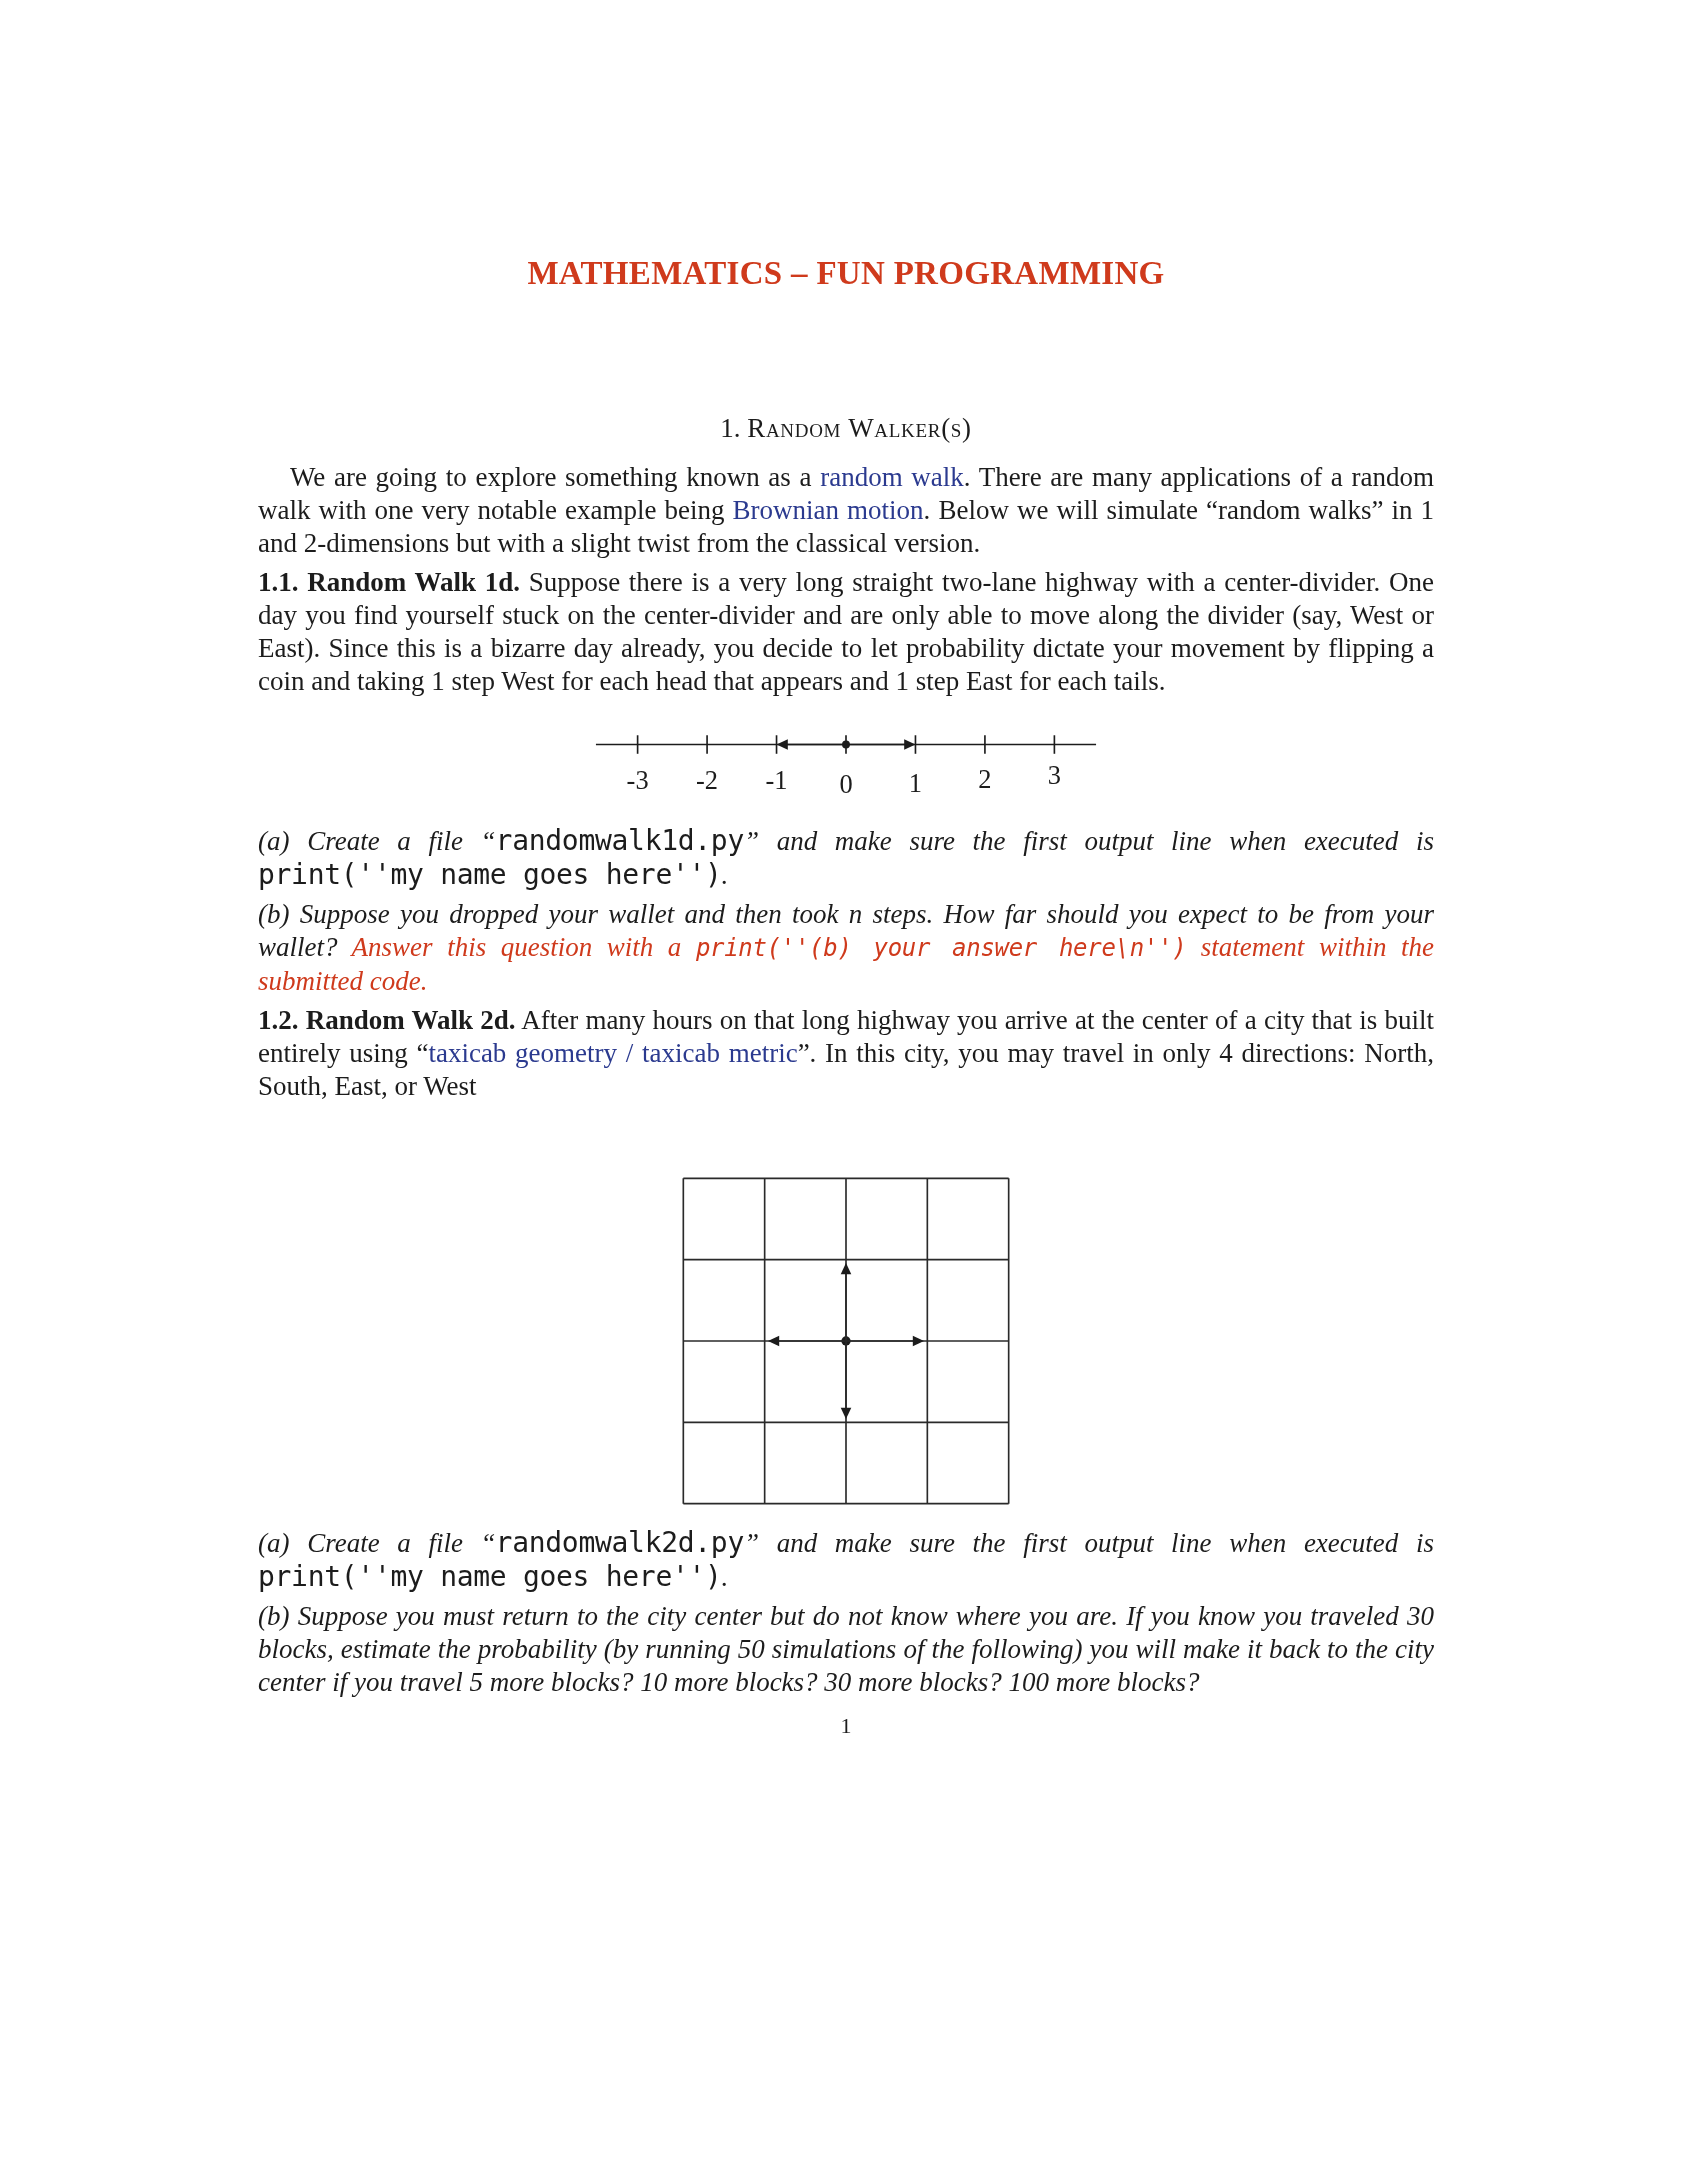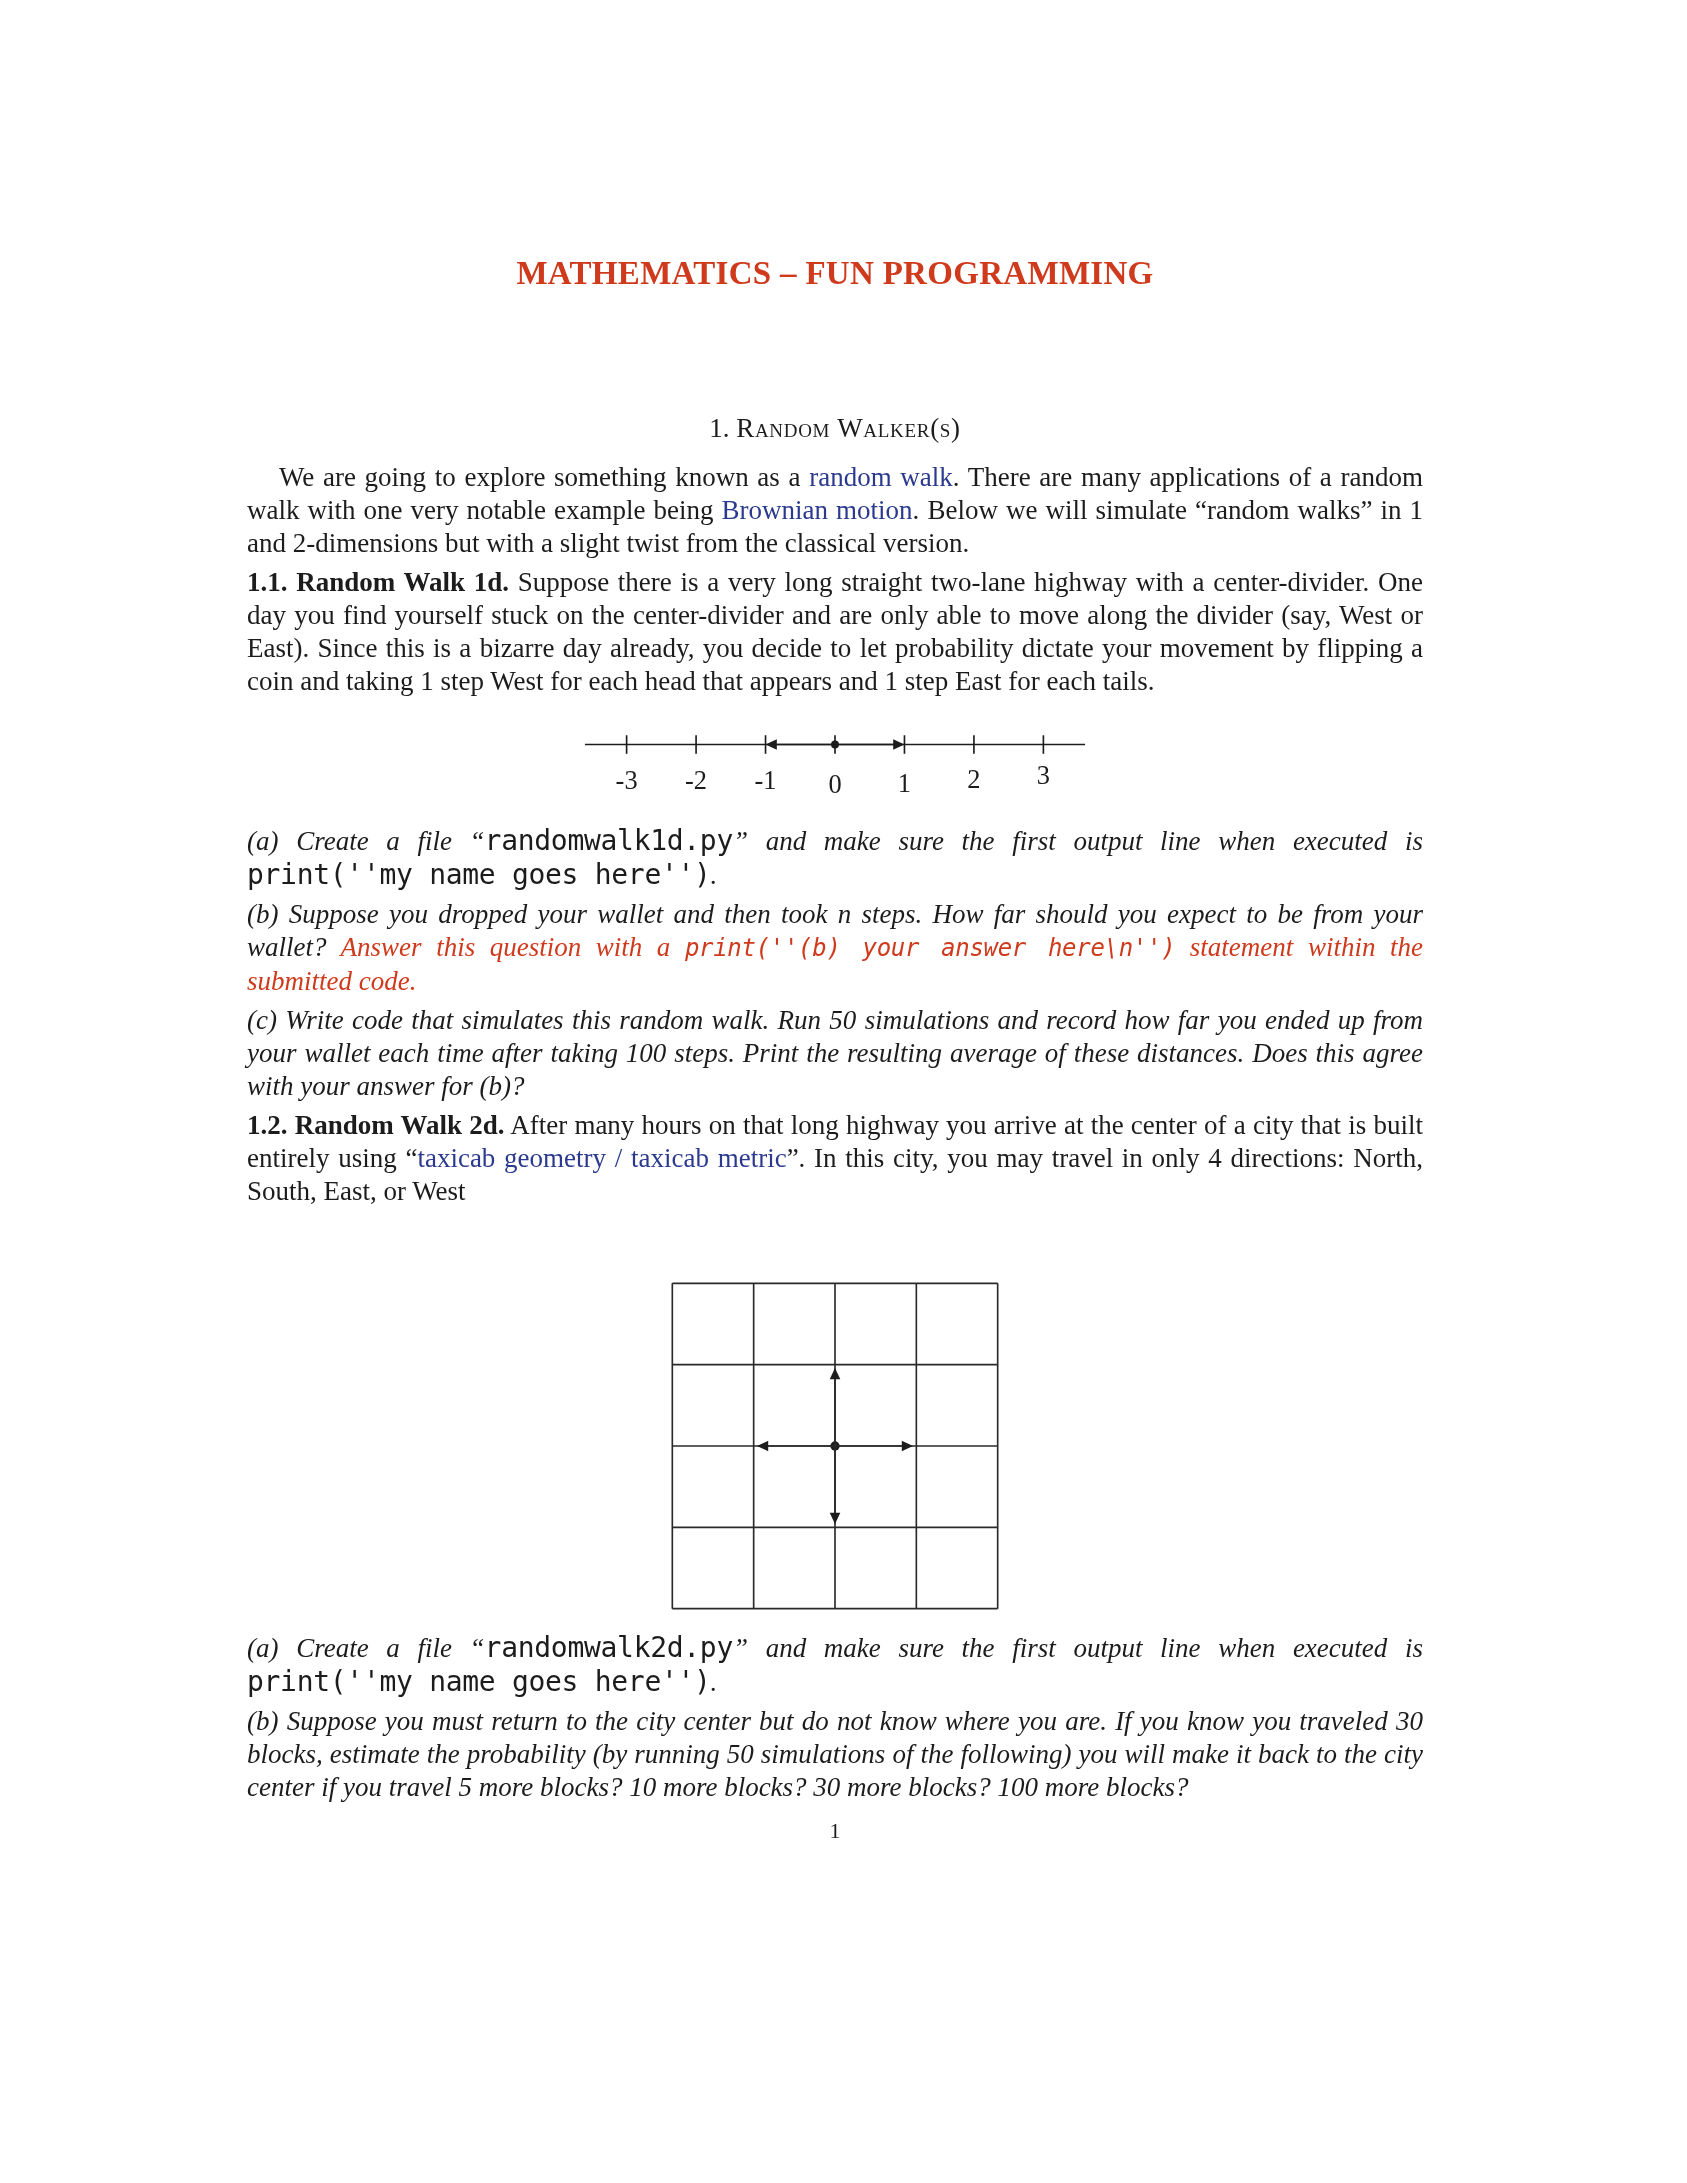--- a/index.html
+++ b/index.html
@@ -4,21 +4,21 @@
 <style>
   html, body { margin:0; padding:0; background:#ffffff; }
   .page {
     position:relative;
     width:1687px; height:2183px;
     background:#ffffff;
     font-family:"Liberation Serif","DejaVu Serif",serif;
     color:#1c1c1c;
     overflow:hidden;
   }
-  .content { position:absolute; left:247px; top:253px; width:1176px; }
+  .content { position:absolute; left:258px; top:253px; width:1176px; }
 
   .doc-title {
     margin:0 0 119px 0;
     text-align:center;
     font-size:33px; line-height:40px;
     font-weight:700;
     color:#cf3a1c;
     letter-spacing:0.3px;
   }
   .section-heading {
@@ -113,21 +113,20 @@
         <text class="nl-label" x="495" y="106" text-anchor="middle">1</text>
         <text class="nl-label" x="600" y="100" text-anchor="middle">2</text>
         <text class="nl-label" x="705" y="93" text-anchor="middle">3</text>
       </svg>
     </figure>
 
     <p class="para item"><span>(a) Create a file “</span><span class="code">randomwalk1d.py</span><span>” and make sure the first output line when executed is </span><span class="code">print(''my name goes here'')</span><span>.</span></p>
 
     <p class="para item"><span>(b) Suppose you dropped your wallet and then took n steps. How far should you expect to be from your wallet? </span><span class="red-text">Answer this question with a </span><span class="code-red">print(''(b) your answer here\n'')</span><span class="red-text"> statement within the submitted code.</span></p>
 
-    <p class="para item">(c) Write code that simulates this random walk. Run 50 simulations and record how far you ended up from your wallet each time after taking 100 steps. Print the resulting average of these distances. Does this agree with your answer for (b)?</p>
 
 
     <p class="para"><span class="runin">1.2.</span> <span class="runin">Random Walk 2d.</span> <span>After many hours on that long highway you arrive at the center of a city that is built entirely using “</span><a class="link">taxicab geometry / taxicab metric</a><span>”. In this city, you may travel in only 4 directions: North, South, East, or West</span></p>
 
     <figure class="citygrid-fig">
       <svg width="328" height="328" viewBox="0 0 496 496">
         <line class="grid-stroke" x1="2" y1="2" x2="2" y2="494"></line>
         <line class="grid-stroke" x1="125" y1="2" x2="125" y2="494"></line>
         <line class="grid-stroke" x1="248" y1="2" x2="248" y2="494"></line>
         <line class="grid-stroke" x1="371" y1="2" x2="371" y2="494"></line>

